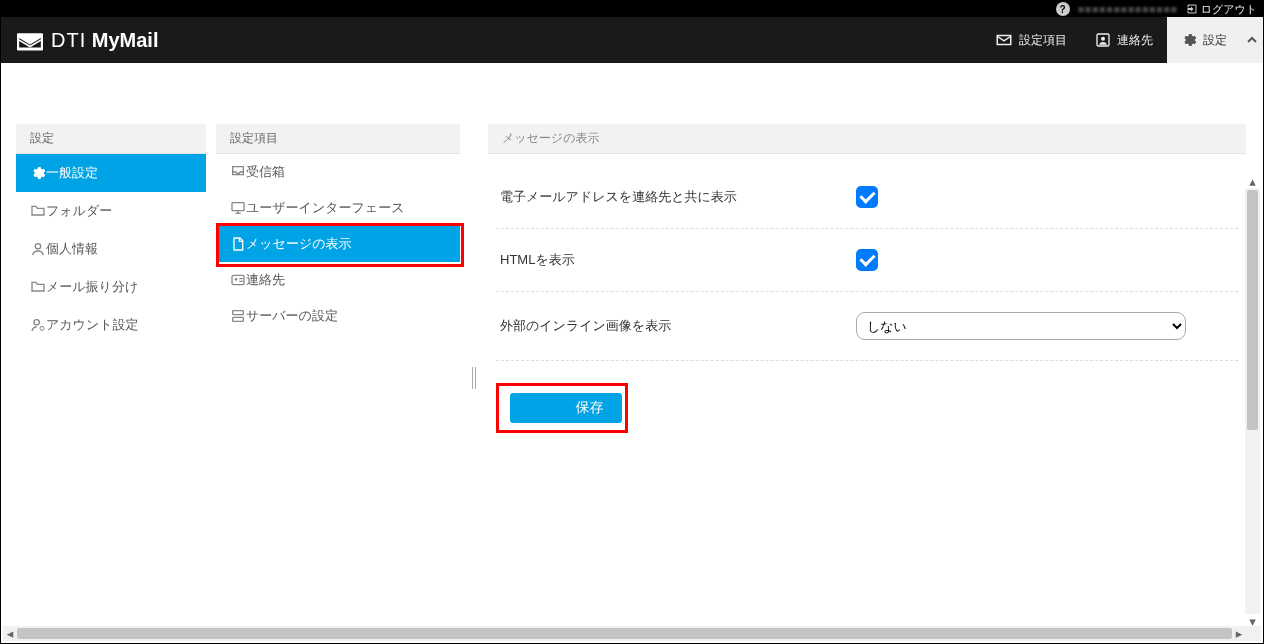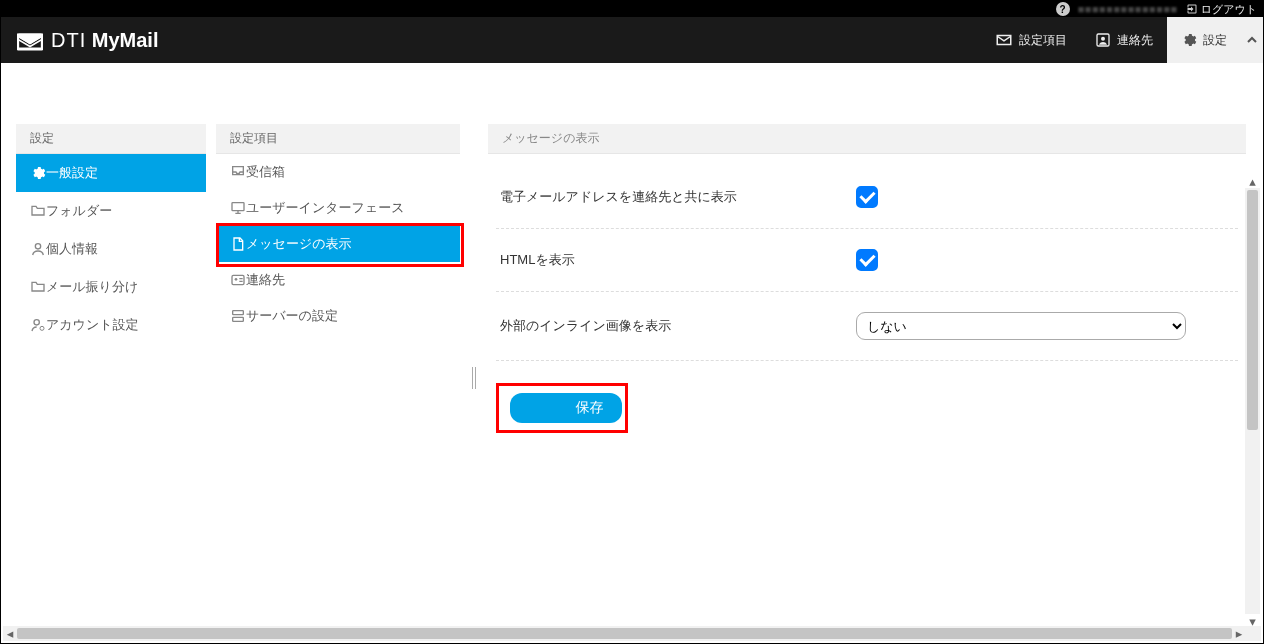--- a/index.html
+++ b/index.html
@@ -230,21 +230,21 @@
     position:relative;
     width:140px;
   }
   .save-btn {
     background:#00a3e6;
     color:#fff;
     border:none;
     width:112px;
     height:30px;
     font-size:14px;
-    border-radius:12px;
+    border-radius:3px;
     cursor:pointer;
     display:block;
     margin: 0 auto;
     padding-left: 47px;
   }
   .save-highlight {
     position:absolute;
     left:0; top:-10px;
     width:132px; height:50px;
     border:3px solid #ff0000;

